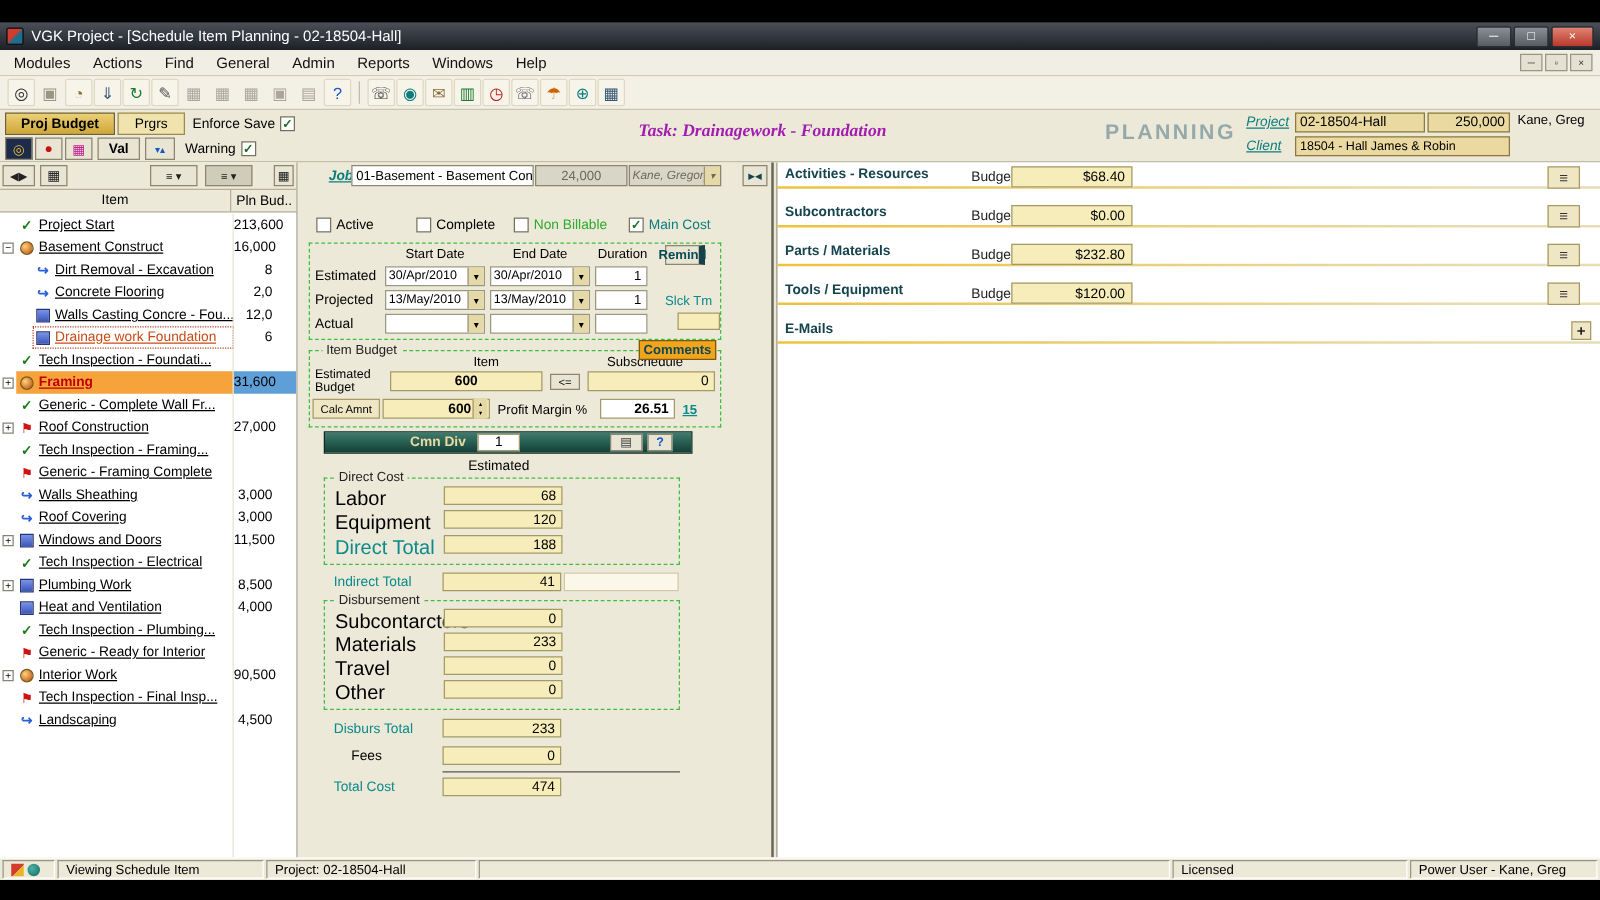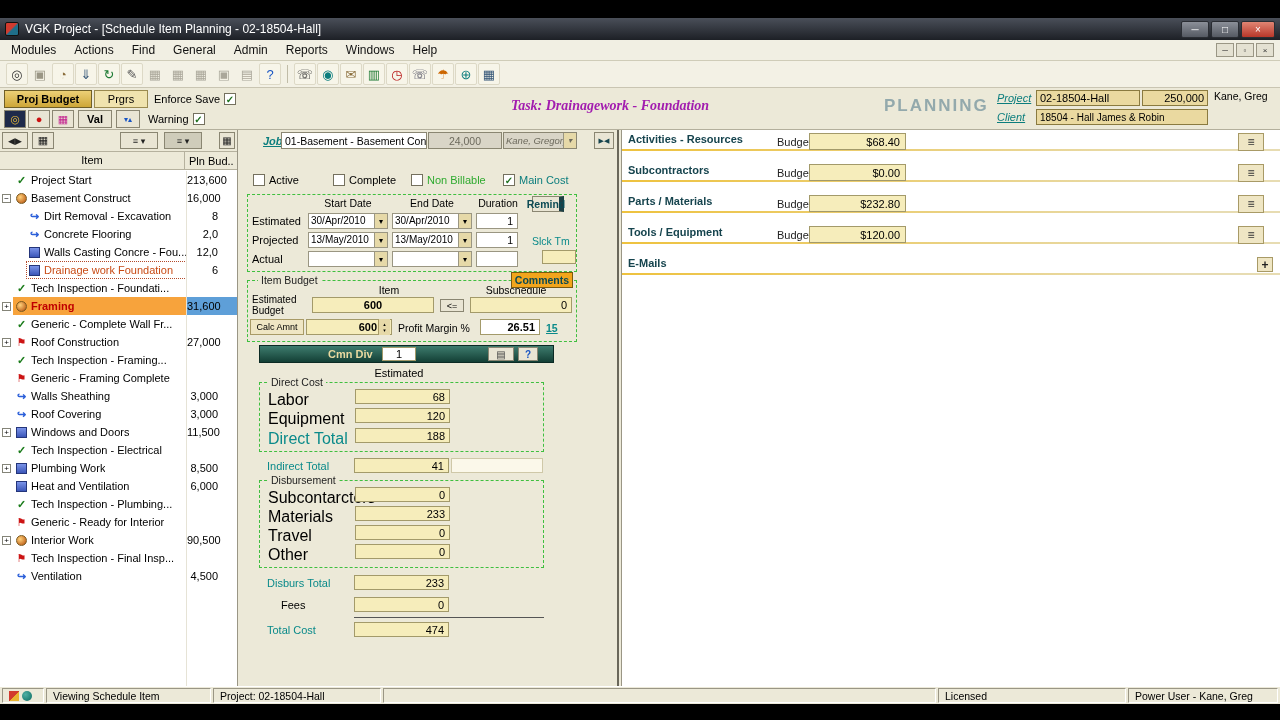--- a/index.html
+++ b/index.html
@@ -54,21 +54,21 @@
   .tc-btn { position:absolute; top:2px; height:17px; border:1px solid #8a8672; background:#e9e5d4; display:flex; align-items:center; justify-content:center; font-size:9px; color:#222; }
   .tree-header { height:18px; background:#ece9d8; border-bottom:1px solid #b5b19e; display:flex; font-size:11px; align-items:center; }
   .tree-header .col-item { flex:1; text-align:center; border-right:1px solid #b5b19e; height:100%; line-height:17px; }
   .tree-header .col-bud { width:52px; padding-left:4px; }
   .tree-body { position:absolute; top:41px; bottom:0; left:0; right:0; background:#fff; overflow:hidden; }
   .tree-body::after { content:''; position:absolute; top:0; bottom:0; left:186px; border-left:1px solid #e6e3d6; }
   .tree-row { height:18px; display:flex; align-items:center; font-size:11px; position:relative; white-space:nowrap; }
   .expander { width:9px; height:9px; border:1px solid #848478; background:#fff; font-size:8px; line-height:7px; text-align:center; margin:0 2px; flex:none; }
   .ind { flex:none; display:inline-block; }
   .cell { display:flex; align-items:center; flex:1; min-width:0; height:100%; overflow:hidden; padding-left:2px; }
-  .lbl { overflow:hidden; text-overflow:clip; }
+  .lbl { overflow:hidden; text-overflow:clip;text-decoration:underline; }
   .val { width:50px; text-align:right; padding-right:19px; flex:none; height:100%; line-height:18px; }
   .ticon { width:13px; height:12px; flex:none; margin-right:3px; display:inline-flex; align-items:center; justify-content:center; font-size:11px; }
   .icheck { color:#1b7c1b; font-weight:bold; }
   .iglobe { width:11px; height:11px; border-radius:50%; background:radial-gradient(circle at 35% 35%, #ffd27a, #c9722a 70%, #7a3d12); border:1px solid #7a5a20; }
   .iarrow { color:#2b5fd9; font-weight:bold; }
   .idoc { width:11px; height:11px; background:linear-gradient(#7a93e8,#3b56b8); border:1px solid #24357a; }
   .iflag { color:#cc1414; }
   .tree-row.sel .cell { background:#f7a33c; }
   .tree-row.sel .lbl { color:#c00000; font-weight:bold; }
   .tree-row.sel .val { background:#5e9fd8; }
@@ -409,21 +409,21 @@
               <span class="val">8,500</span>
             </div>
             <div class="tree-row">
               <span class="ind" style="width:13px"></span>
               <span class="cell">
                 <span class="ticon">
                   <span class="idoc"></span>
                 </span>
                 <span class="lbl">Heat and Ventilation</span>
               </span>
-              <span class="val">6,000</span>
+              <span class="val">4,000</span>
             </div>
             <div class="tree-row">
               <span class="ind" style="width:13px"></span>
               <span class="cell">
                 <span class="ticon icheck">✓</span>
                 <span class="lbl">Tech Inspection - Plumbing...</span>
               </span>
               <span class="val"></span>
             </div>
             <div class="tree-row">
@@ -449,21 +449,21 @@
               <span class="cell">
                 <span class="ticon iflag">⚑</span>
                 <span class="lbl">Tech Inspection - Final Insp...</span>
               </span>
               <span class="val"></span>
             </div>
             <div class="tree-row">
               <span class="ind" style="width:13px"></span>
               <span class="cell">
                 <span class="ticon iarrow">↪</span>
-                <span class="lbl">Ventilation</span>
+                <span class="lbl">Landscaping</span>
               </span>
               <span class="val">4,500</span>
             </div>
           </div>
       </div>
 
       <div class="center-panel">
         <span class="cp link-lbl" style="left:24px; top:5px; font-weight:bold;">Job</span>
         <span class="cp input" style="left:42px; top:2px; width:146px; height:17px;">01-Basement - Basement Con</span>
         <span class="cp input gray" style="left:189px; top:2px; width:74px; height:17px; justify-content:center;">24,000</span>

